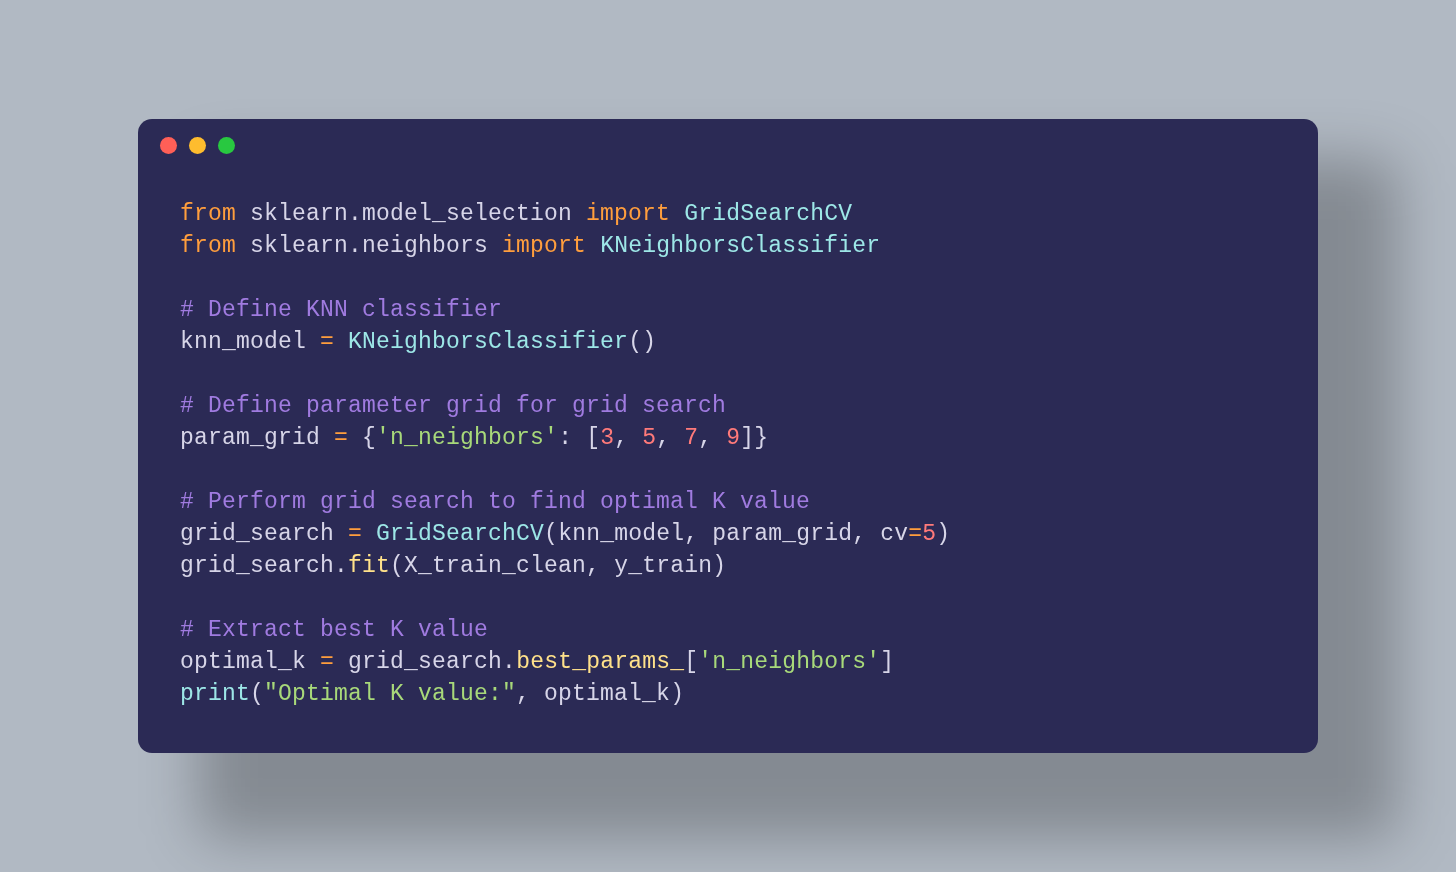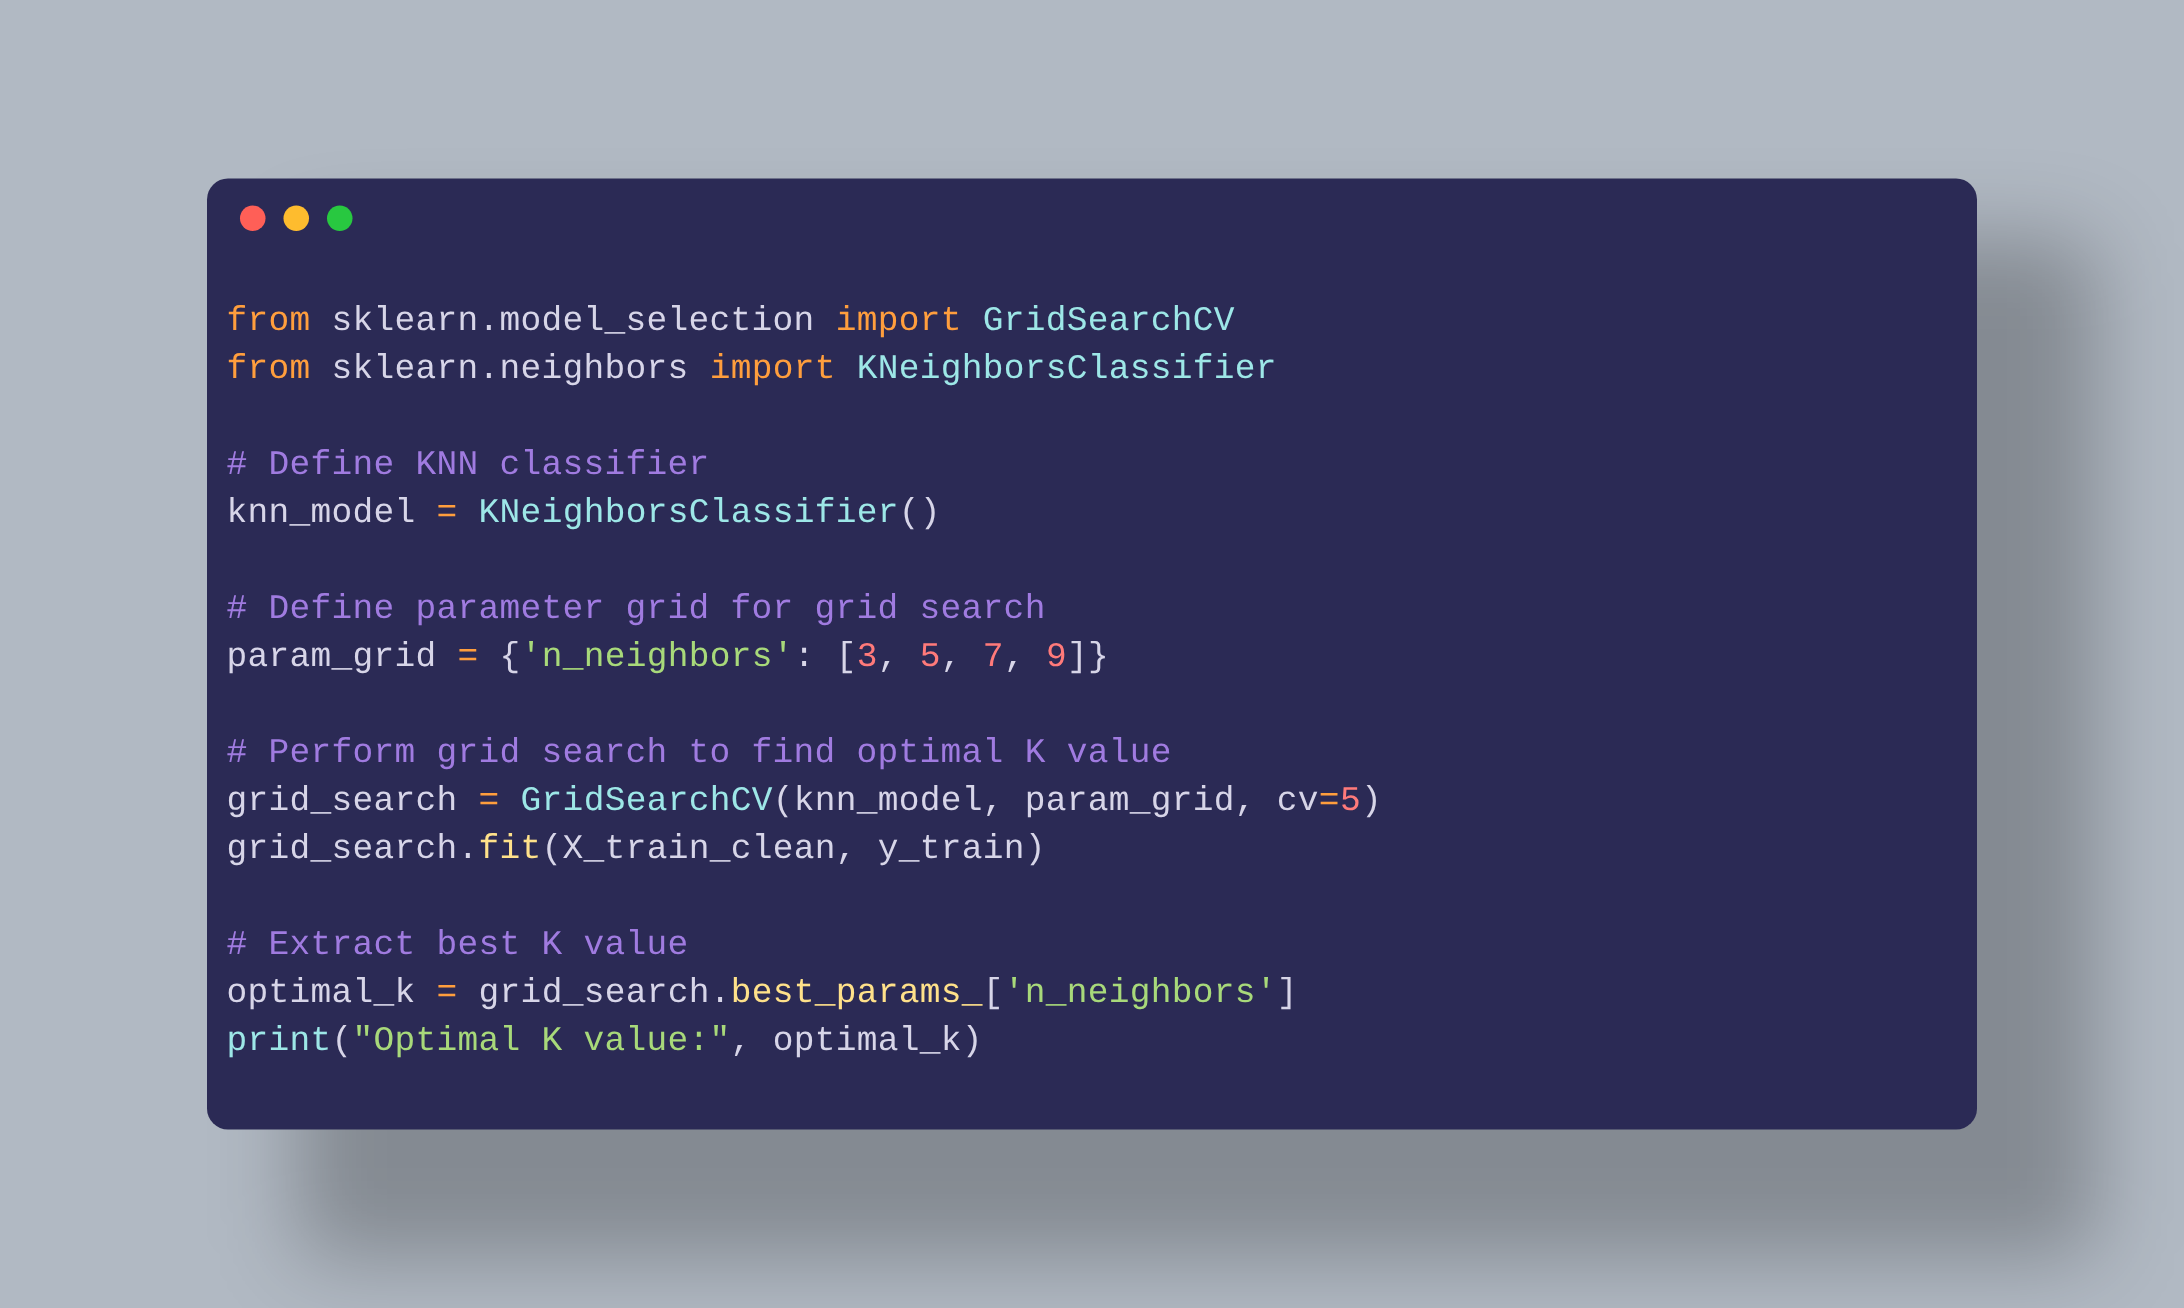--- a/index.html
+++ b/index.html
@@ -40,21 +40,21 @@
     padding-left: 22px;
     gap: 12px;
   }
   .dot {
     width: 17px; height: 17px; border-radius: 50%;
   }
   .dot.red { background: #ff5f57; }
   .dot.yellow { background: #febc2e; }
   .dot.green { background: #28c840; }
   .code {
-    padding: 28px 30px 42px 13px;
+    padding: 28px 30px 42px 42px;
     font-size: 23px;
     line-height: 1.39;
     white-space: pre;
     color: #d7d5e8;
     letter-spacing: 0.2px;
     font-family: Liberation Mono, monospace;
   }
   .kw-imp   { color: #ff9e3d; }          
   .mod      { color: #d7d5e8; }          
   .cls      { color: #9de7e7; }          

